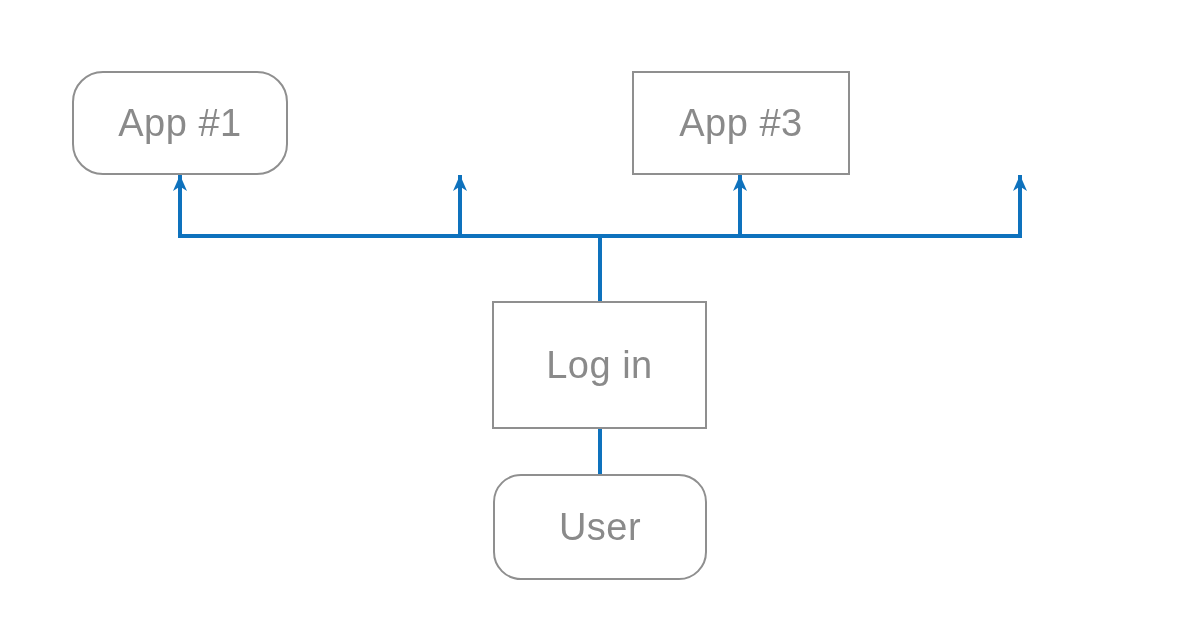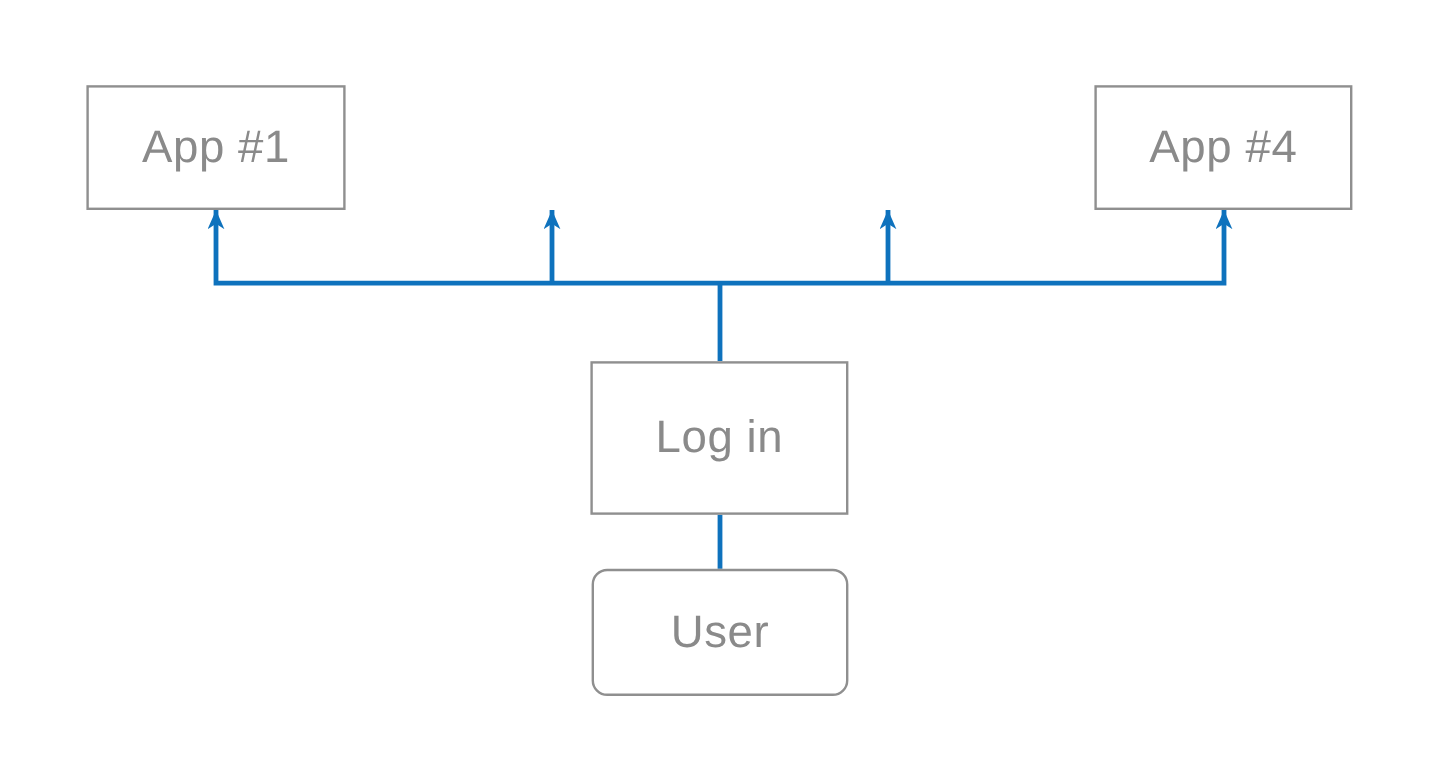--- a/index.html
+++ b/index.html
@@ -34,21 +34,21 @@
     font-size: 38px;
     line-height: 1;
     letter-spacing: 0.5px;
     white-space: nowrap;
   }
   .node-app1 { left: 72px;  top: 71px;  width: 216px; height: 104px; }
   .node-app2 { left: 352px; top: 71px;  width: 218px; height: 104px; }
   .node-app3 { left: 632px; top: 71px;  width: 218px; height: 104px; }
   .node-app4 { left: 912px; top: 71px;  width: 215px; height: 104px; }
   .node-login { left: 492px; top: 301px; width: 215px; height: 128px; }
-  .node-user  { left: 493px; top: 474px; width: 214px; height: 106px; border-radius: 13px; }
+  .node-user  { left: 493px; top: 474px; width: 214px; height: 106px; border-radius: 28px; }
 </style>
 </head>
 <body>
 
 <div class="canvas">
 
   <svg class="connector-layer" width="1199" height="637" viewBox="0 0 1199 637" xmlns="http://www.w3.org/2000/svg">
     <defs>
       <marker id="arrowhead" markerUnits="userSpaceOnUse" markerWidth="18" markerHeight="18" refX="16" refY="7" orient="auto-start-reverse">
         <path d="M0 0 L16 7 L0 14 L4.5 7 Z" fill="#0e72bd"></path>
@@ -56,25 +56,25 @@
     </defs>
 
     <path d="M180 175 L180 236 L1020 236 L1020 175" fill="none" stroke="#0e72bd" stroke-width="4" stroke-linejoin="miter" marker-start="url(#arrowhead)" marker-end="url(#arrowhead)"></path>
     <path d="M460 236 L460 175" fill="none" stroke="#0e72bd" stroke-width="4" marker-end="url(#arrowhead)"></path>
     <path d="M740 236 L740 175" fill="none" stroke="#0e72bd" stroke-width="4" marker-end="url(#arrowhead)"></path>
     <path d="M600 301 L600 236" fill="none" stroke="#0e72bd" stroke-width="4"></path>
 
     <path d="M600 474 L600 405" fill="none" stroke="#0e72bd" stroke-width="4" marker-end="url(#arrowhead)"></path>
   </svg>
 
-  <div class="node node-app1" style="border-color: rgb(143, 143, 143); color: rgb(138, 138, 138);">
+  <div class="node node-app1" style="border-color: rgb(143, 143, 143); color: rgb(138, 138, 138); border-radius: 31px;">
     <span>App #1</span>
   </div>
-  <div class="node node-app4" style="border-color: rgb(143, 143, 143); color: rgb(138, 138, 138);">
-    <span>App #4</span>
+  <div class="node node-app3" style="border-color: rgb(143, 143, 143); color: rgb(138, 138, 138);">
+    <span>App #3</span>
   </div>
 
   <div class="node node-login" style="border-color: rgb(143, 143, 143); color: rgb(138, 138, 138);">
     <span>Log in</span>
   </div>
 
   <div class="node node-user" style="border-color: rgb(143, 143, 143); color: rgb(138, 138, 138);">
     <span>User</span>
   </div>
 

